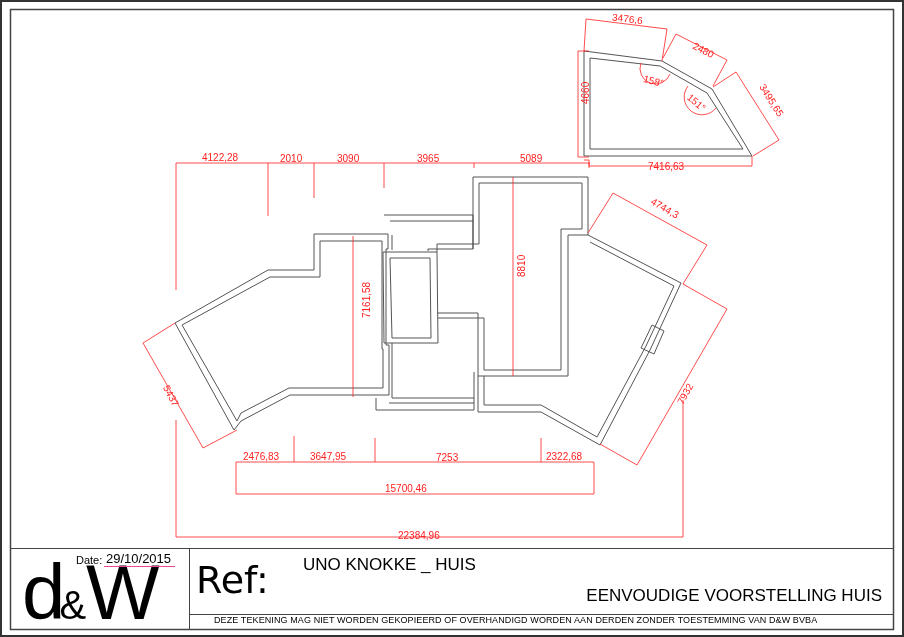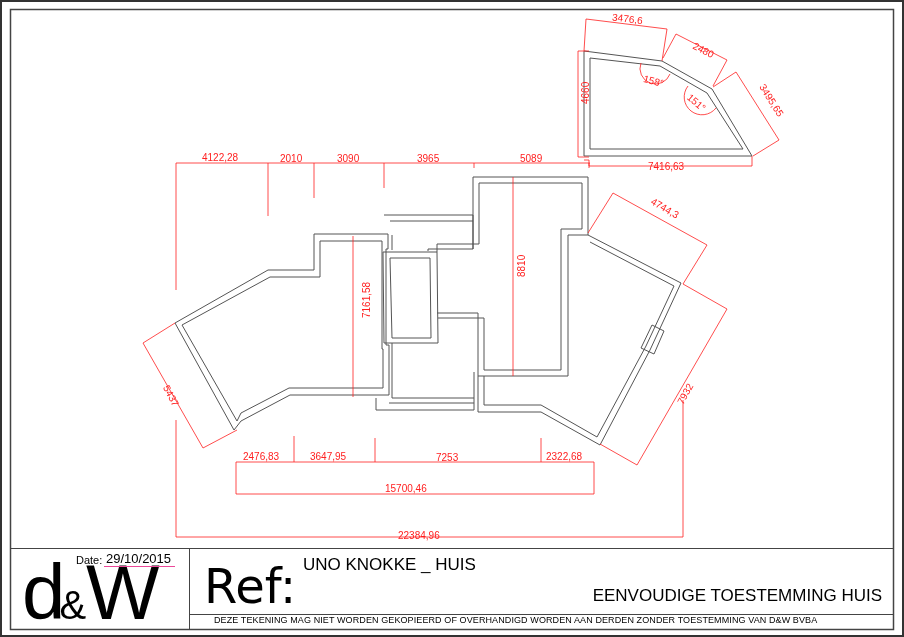--- a/index.html
+++ b/index.html
@@ -4,21 +4,21 @@
 <style>
   html, body { margin: 0; padding: 0; background: #ffffff; }
   body { width: 904px; height: 637px; position: relative; overflow: hidden; font-family: "Liberation Sans", sans-serif; }
   #sheet { position: absolute; left: 0; top: 0; width: 904px; height: 637px; }
   .dim { font-family: "Liberation Sans", sans-serif; font-size: 10px; fill: #ff2020; }
   .tb-text { position: absolute; color: #000; font-family: "Liberation Sans", sans-serif; white-space: nowrap; }
   .logo { position: absolute; left: 22px; top: 553px; font-family: "Liberation Sans", sans-serif; font-size: 78px; line-height: 78px; letter-spacing: -6px; color: #000; }
   .logo .amp { font-size: 40px; letter-spacing: 0; }
   .date-label { left: 76px; top: 554px; font-size: 11px; }
   .date-value { left: 104px; top: 551px; font-size: 13px; border-bottom: 1px solid #ec4899; padding: 0 4px 0 2px; }
-  .ref-label { left: 204px; top: 558px; font-size: 48px; font-family: "DejaVu Sans", sans-serif; }
+  .ref-label { left: 196px; top: 558px; font-size: 38px; font-family: "DejaVu Sans", sans-serif; }
   .ref-value { left: 303px; top: 555px; font-size: 17px; }
   .subtitle { right: 22px; top: 586px; font-size: 17px; }
   .disclaimer { left: 214px; top: 615px; font-size: 9px; letter-spacing: 0.1px; }
 </style>
 </head>
 <body>
 
 <svg id="sheet" width="904" height="637" viewBox="0 0 904 637" xmlns="http://www.w3.org/2000/svg">
 
   <rect x="1" y="1" width="902" height="635" fill="none" stroke="#333" stroke-width="2"></rect>
@@ -127,14 +127,14 @@
   <text class="dim" x="546" y="460">2322,68</text>
   <text class="dim" x="385" y="492">15700,46</text>
   <text class="dim" x="398" y="539">22384,96</text>
 </svg>
 
 <div class="logo"><span>d</span><span class="amp">&amp;</span><span>W</span></div>
 <div class="tb-text date-label">Date:</div>
 <div class="tb-text date-value">29/10/2015</div>
 <div class="tb-text ref-label">Ref:</div>
 <div class="tb-text ref-value">UNO KNOKKE _ HUIS</div>
-<div class="tb-text subtitle">EENVOUDIGE TOESTEMMING HUIS</div>
+<div class="tb-text subtitle">EENVOUDIGE VOORSTELLING HUIS</div>
 <div class="tb-text disclaimer">DEZE TEKENING MAG NIET WORDEN GEKOPIEERD OF OVERHANDIGD WORDEN AAN DERDEN ZONDER TOESTEMMING VAN D&amp;W BVBA</div>
 
 </body></html>

